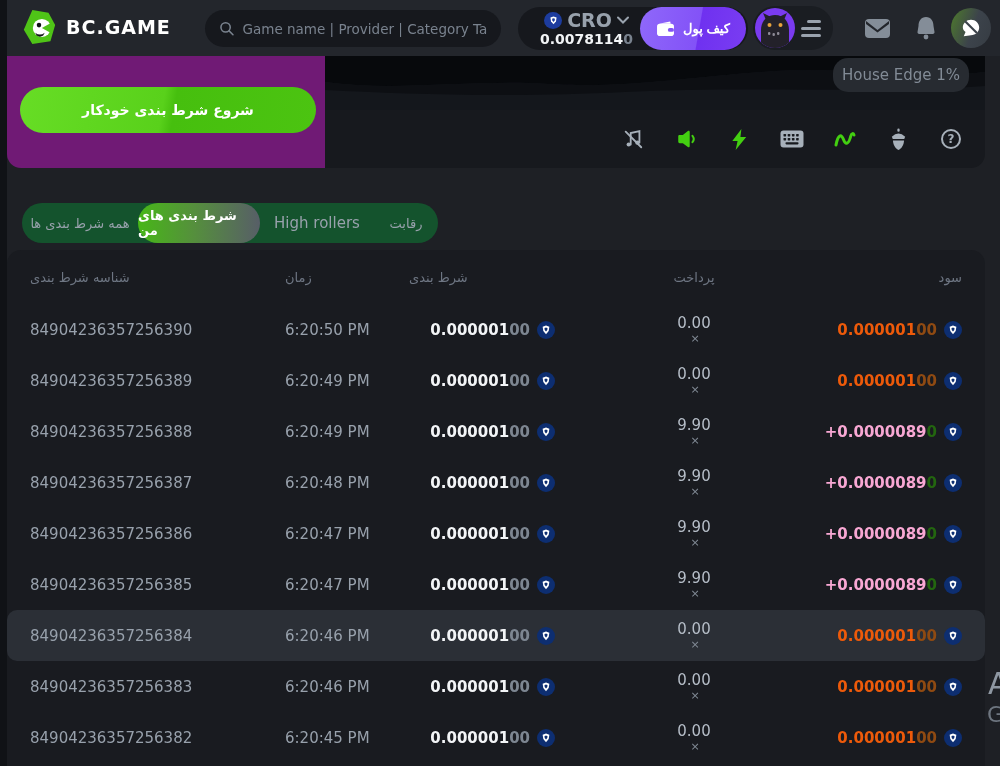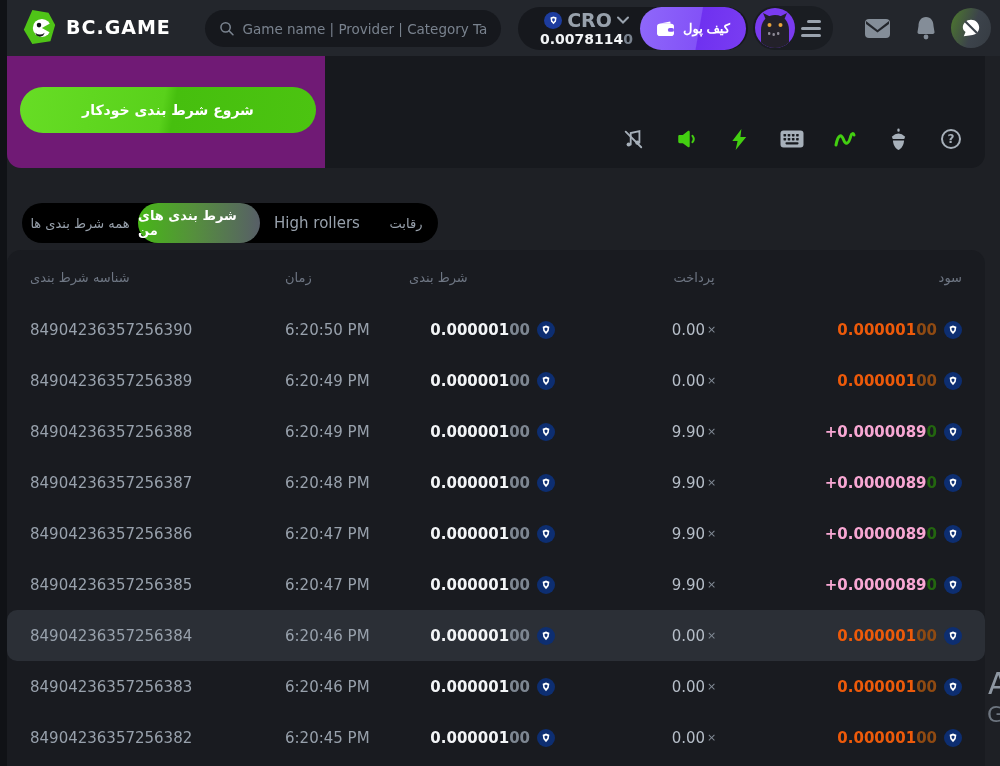--- a/index.html
+++ b/index.html
@@ -52,21 +52,21 @@
   .house-edge { position:absolute; left:508px; top:2px; width:136px; height:34px; background:#272b31;
                 border-radius:15px; color:#828b96; font-size:15px; display:flex; align-items:center;
                 justify-content:center; }
   .toolbar { position:absolute; left:0; top:54px; width:660px; height:58px; display:flex; align-items:center;
              justify-content:flex-end; gap:29px; padding-right:22px; }
   .tb-ico { width:24px; height:24px; display:flex; align-items:center; justify-content:center; cursor:pointer; }
   .help-circle { width:20px; height:20px; border:2px solid #a7b0ba; border-radius:50%; color:#a7b0ba;
                  font-size:12px; font-weight:700; display:flex; align-items:center; justify-content:center; }
 
   
-  #tabbar { position:absolute; left:22px; top:203px; height:40px; border-radius:20px; background:#000000;
+  #tabbar { position:absolute; left:22px; top:203px; height:40px; border-radius:20px; background:#14532d;
             display:flex; align-items:center; }
   .tab { height:40px; display:flex; align-items:center; justify-content:center; color:#98a1ac;
          font-size:13px; cursor:pointer; }
   .tab.en { font-size:15px; }
   .tab.active { border-radius:20px; background:linear-gradient(90deg,#47b717 0%,#55903c 45%,#575e67 100%);
                 color:#fff; font-weight:700; }
 
   
   #table { position:absolute; left:7px; top:250px; width:978px; height:516px; background:#191b20;
            border-radius:14px 14px 0 0; }
@@ -79,21 +79,21 @@
   .th-profit { right:23px; }
 
   .row { position:relative; height:51px; }
   .row.highlight { background:#2b2f36; border-radius:10px; }
   .cell { position:absolute; top:0; height:51px; display:flex; align-items:center; }
   .c-id { left:23px; color:#98a1ac; font-size:15px; }
   .c-time { left:278px; color:#98a1ac; font-size:15px; }
   .c-bet { left:390px; width:158px; justify-content:flex-end; gap:7px; }
   .c-bet b { color:#f3f5f7; font-size:15px; }
   .c-bet b .dim2 { color:#7d8691; }
-  .c-payout { left:627px; width:120px; justify-content:center; color:#b6bec8; font-size:15px; }
+  .c-payout { left:627px; width:120px; justify-content:center; color:#b6bec8; font-size:15px;flex-direction:column; }
   .c-payout .x { font-size:11px; color:#828b96; margin-left:2px; }
   .c-profit { right:23px; justify-content:flex-end; gap:7px; font-weight:700; font-size:15px; }
   .c-profit.loss .main { color:#ed5a0a; } .c-profit.loss .dim2 { color:#8f4a12; }
   .c-profit.win  .main { color:#f9a8d4; } .c-profit.win  .dim2 { color:#23660f; }
 
   .coin { width:18px; height:18px; border-radius:50%; background:#0d2e71; display:flex; align-items:center;
           justify-content:center; flex:0 0 18px; }
 
   
   .edge-a { position:absolute; left:988px; top:666px; color:#8e97a2; font-size:30px; z-index:5; }
@@ -188,20 +188,27 @@
       <line x1="4.5" y1="3.5" x2="17.5" y2="16.5" stroke="#3c434b" stroke-width="2.4"></line>
     </svg>
   </div>
 </div>
 
 <div id="panel-left">
   <button class="start-btn">شروع شرط بندی خودکار</button>
 </div>
 
 <div id="panel-right">
+  <div class="game-canvas">
+    <svg width="660" height="54" viewBox="0 0 660 54" preserveAspectRatio="none">
+      <path d="M0,0 H660 V16 C590,24 520,10 450,15 C360,21 300,33 225,28 C150,23 70,36 0,26 Z" fill="#07090c"></path>
+      <path d="M0,26 C70,36 150,23 225,28 C300,33 360,21 450,15 C520,10 590,24 660,16 V30 C560,38 420,30 300,36 C180,42 80,38 0,34 Z" fill="#0d0f13"></path>
+    </svg>
+    <div class="house-edge">House Edge 1%</div>
+  </div>
   <div class="toolbar">
     <span class="tb-ico">
       <svg width="22" height="22" viewBox="0 0 24 24" fill="none" stroke="#a7b0ba" stroke-width="2" stroke-linecap="round">
         <path d="M9.5 18 V5.5 L19 3.5 V16"></path>
         <circle cx="7.3" cy="18" r="2.3" fill="#a7b0ba" stroke="none"></circle>
         <circle cx="16.8" cy="16" r="2.3" fill="#a7b0ba" stroke="none"></circle>
         <line x1="4" y1="4" x2="21" y2="21"></line>
       </svg>
     </span>
     <span class="tb-ico">

